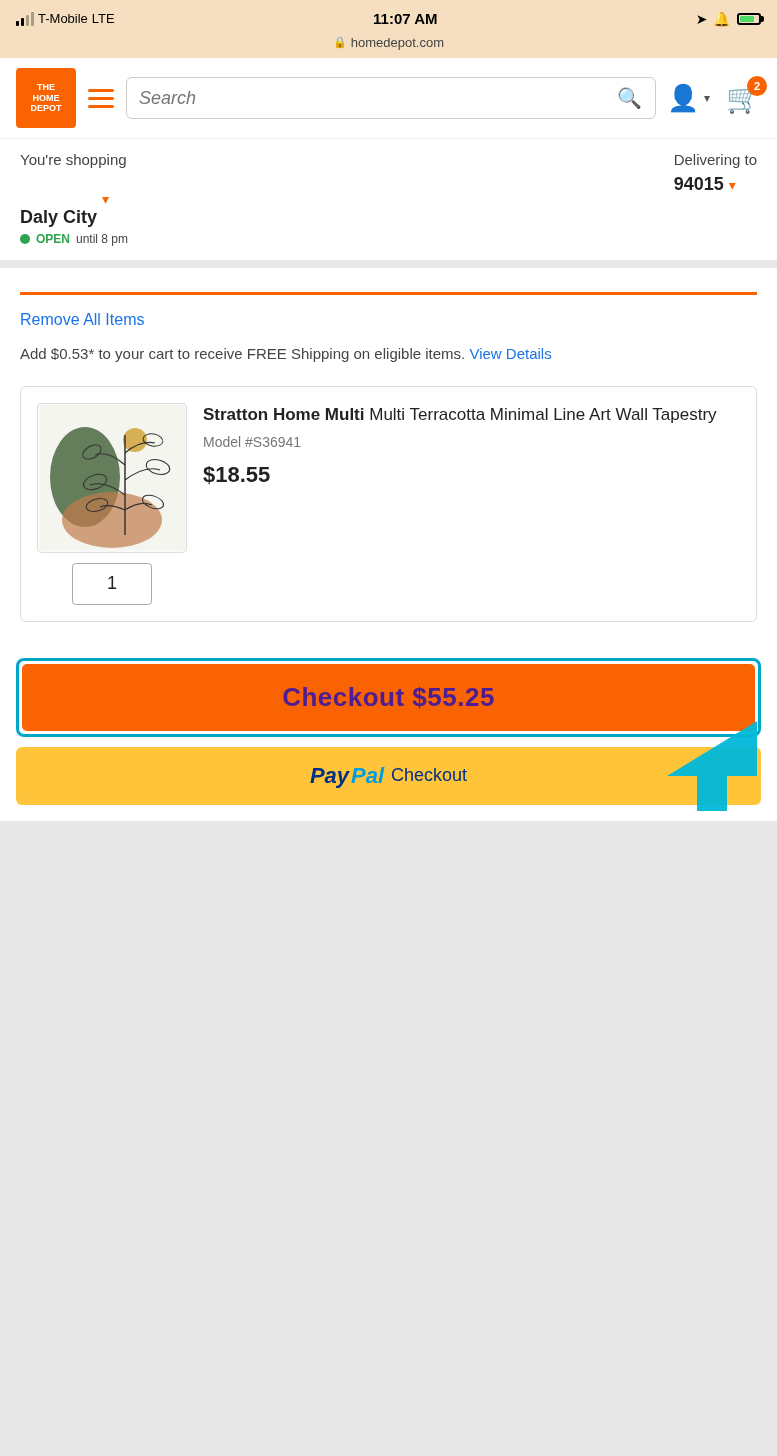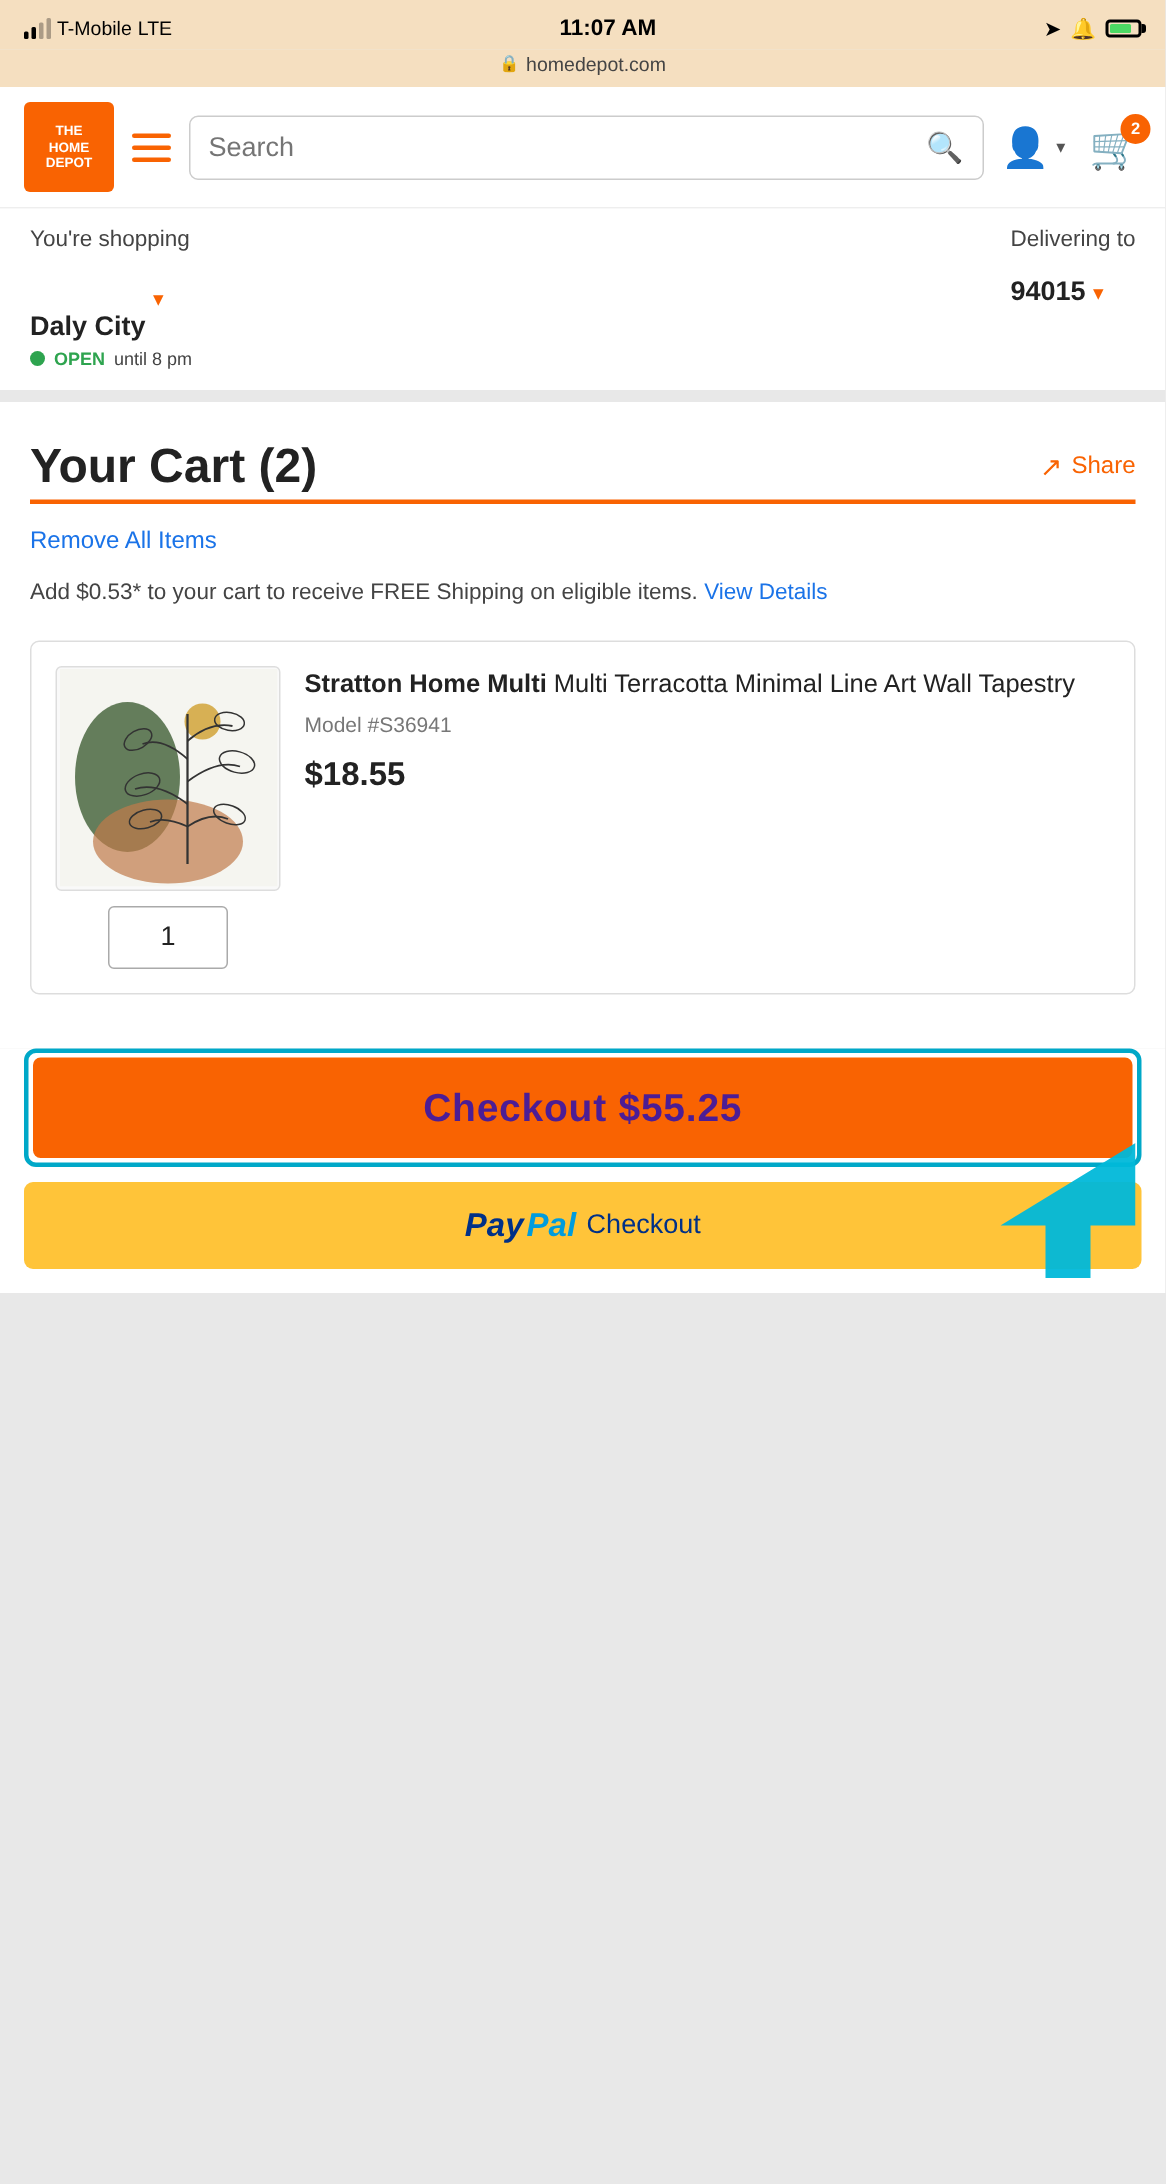--- a/index.html
+++ b/index.html
@@ -124,20 +124,21 @@
       padding: 8px 12px;
       gap: 8px;
     }
     .search-bar input {
       border: none;
       outline: none;
       font-size: 18px;
       color: #ef4444;
       width: 100%;
       background: transparent;
+      font-style: italic;
     }
     .search-icon-btn {
       background: none;
       border: none;
       cursor: pointer;
       color: #f96302;
       font-size: 20px;
     }
     .header-icons {
       display: flex;
@@ -216,21 +217,21 @@
       border-radius: 50%;
     }
     .open-text { color: #2ea44f; font-weight: 700; }
     .open-hours { color: #444; }
     .location-right { text-align: right; }
     .deliver-label { font-size: 15px; color: #444; }
     .zip-row {
       display: flex;
       align-items: center;
       gap: 5px;
-      margin-top: 16px;
+      margin-top: 6px;
     }
     .zip-code { font-size: 18px; font-weight: 700; color: #222; }
     .zip-chevron { color: #f96302; font-size: 14px; }
 
     
     .main-content {
       background: #fff;
       padding: 24px 20px 16px;
     }
     .cart-header-row {
@@ -474,27 +475,20 @@
     <div class="deliver-label">Delivering to</div>
     <div class="zip-row">
       <span class="zip-code">94015</span>
       <span class="zip-chevron">▾</span>
     </div>
   </div>
 </div>
 
 <div class="main-content">
 
-  <div class="cart-header-row">
-    <h1 class="cart-title">Your Cart (2)</h1>
-    <button class="share-btn">
-      <span style="font-size:18px;">↗</span>
-      <span>Share</span>
-    </button>
-  </div>
 
   <div class="cart-divider"></div>
 
   <a class="remove-all">Remove All Items</a>
 
   <div class="free-shipping-msg">
     <span>Add $0.53* to your cart to receive FREE Shipping on eligible items.</span>
     <span class="view-details">View Details</span>
   </div>
 

